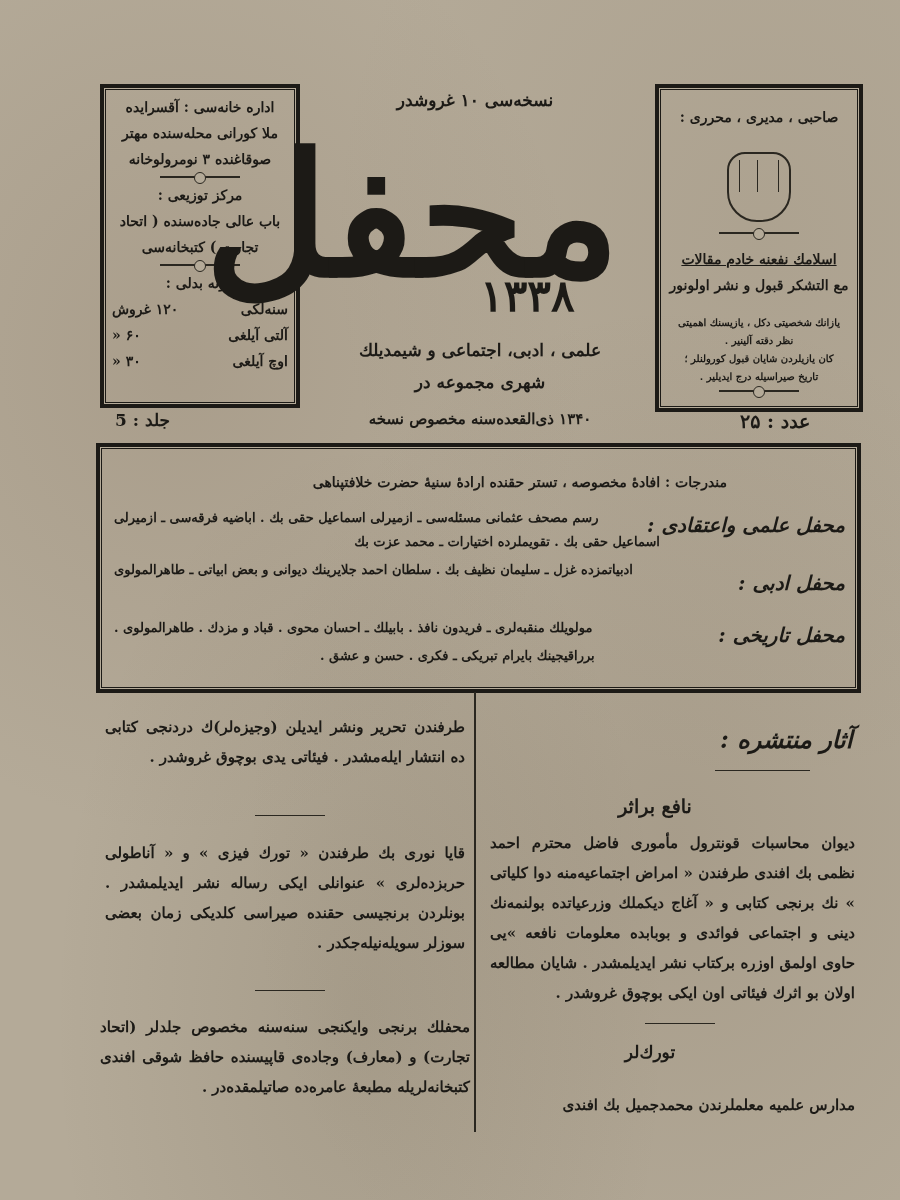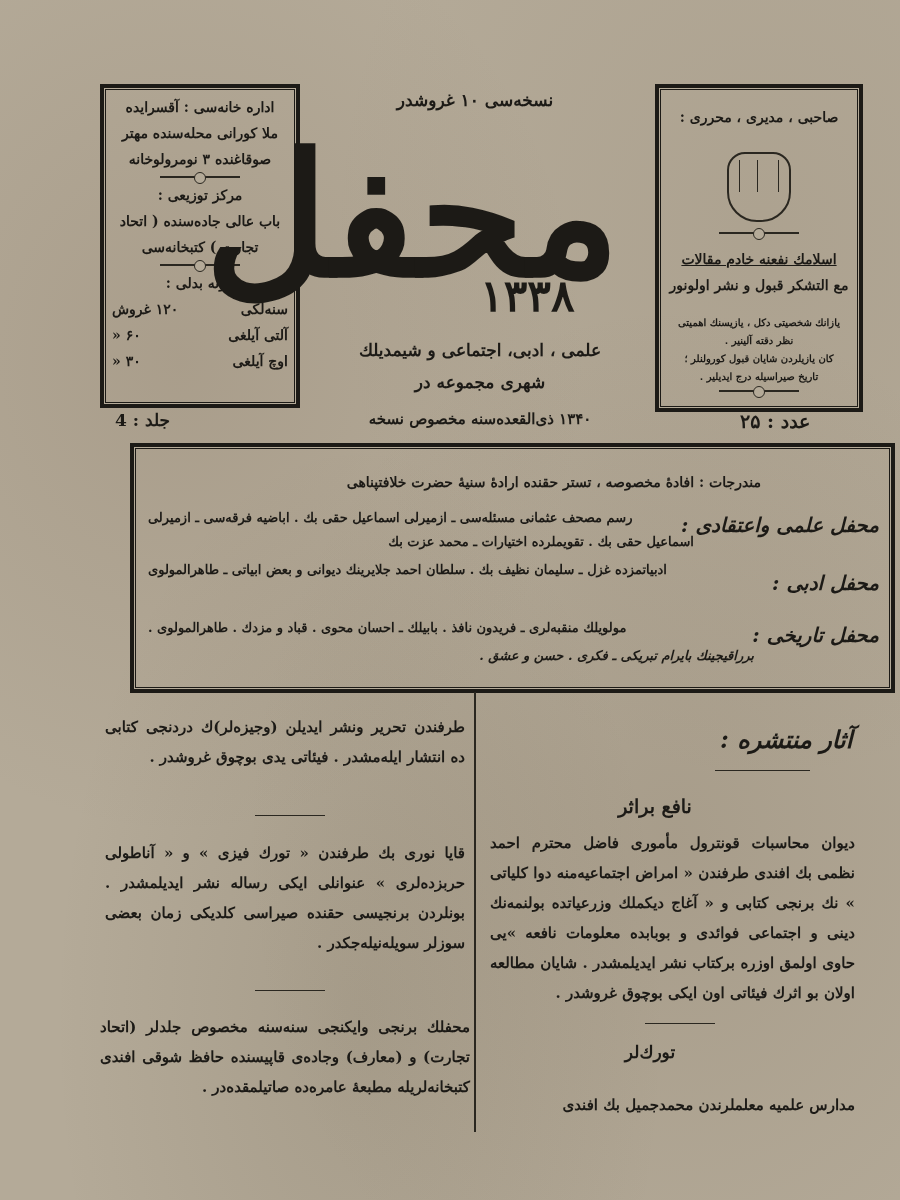--- a/index.html
+++ b/index.html
@@ -57,53 +57,53 @@
     </div>
   </div>
 </div>
 
 <div class="abs rtl" style="left:340px; top:90px; width:270px; font-size:17px; font-weight:bold;">نسخه‌سی ۱۰ غروشدر</div>
 <div class="abs rtl title" style="left:330px; top:130px; width:290px;">محفل</div>
 <div class="abs" style="left:480px; top:270px; font-size:44px; font-weight:bold; direction:rtl;">۱۳۳۸</div>
 <div class="abs rtl" style="left:330px; top:340px; width:300px; font-size:17px; font-weight:bold;">علمی ، ادبی، اجتماعی و شیمدیلك</div>
 <div class="abs rtl" style="left:330px; top:372px; width:300px; font-size:17px; font-weight:bold;">شهری مجموعه در</div>
 <div class="abs rtl" style="left:330px; top:410px; width:300px; font-size:15px; font-weight:bold;">۱۳۴۰ ذی‌القعده‌سنه مخصوص نسخه</div>
-<div class="abs" style="left:115px; top:410px; font-size:17px; font-weight:bold; direction:rtl;">جلد : 4</div>
+<div class="abs" style="left:115px; top:410px; font-size:17px; font-weight:bold; direction:rtl;">جلد : 5</div>
 <div class="abs" style="left:740px; top:410px; font-size:19px; font-weight:bold; direction:rtl;">عدد : ۲۵</div>
 
 <div class="box" style="left:655px; top:84px; width:200px; height:320px;">
   <div class="rtl" style="padding:16px 6px 0 6px;">
     <div class="txt">صاحبی ، مدیری ، محرری :</div>
     <div class="seal" style="margin:22px auto 10px auto;"></div>
     <span class="orn"></span>
     <div class="txt" style="font-size:14px; margin-top:12px;text-decoration:underline;">اسلامك نفعنه خادم مقالات</div>
     <div class="txt" style="font-size:14px;">مع التشکر قبول و نشر اولونور</div>
     <div style="font-size:10px; line-height:18px; font-weight:bold; margin-top:16px;">
       <div>یازانك شخصیتی دکل ، یازیسنك اهمیتی</div>
       <div>نظر دقته آلینیر .</div>
       <div>کان یازیلردن شایان قبول کورولنلر ؛</div>
       <div>تاریخ صیراسیله درج ایدیلیر .</div>
     </div>
     <span class="orn"></span>
   </div>
 </div>
 
-<div class="box" style="left:96px; top:443px; width:757px; height:242px;margin-left:34px;">
+<div class="box" style="left:96px; top:443px; width:757px; height:242px;">
   <div class="abs rtl contents-line" style="right:130px; top:24px; font-size:14px;">مندرجات : افادهٔ مخصوصه ، تستر حقنده ارادهٔ سنیهٔ حضرت خلافتپناهی</div>
 
   <div class="abs section-label" style="right:12px; top:66px; direction:rtl;">محفل علمی واعتقادی :</div>
   <div class="abs contents-line" style="left:14px; top:60px; direction:rtl; width:535px; text-align:left;">رسم مصحف عثمانی مسئله‌سی ـ ازمیرلی اسماعیل حقی بك . اباضیه فرقه‌سی ـ ازمیرلی</div>
   <div class="abs contents-line" style="left:200px; top:84px; direction:rtl; width:360px; text-align:right;">اسماعیل حقی بك . تقویملرده اختیارات ـ محمد عزت بك</div>
 
   <div class="abs section-label" style="right:12px; top:124px; direction:rtl;">محفل ادبی :</div>
   <div class="abs contents-line" style="left:14px; top:112px; direction:rtl; width:620px; text-align:left;">ادبیاتمزده غزل ـ سلیمان نظیف بك . سلطان احمد جلایرینك دیوانی و بعض ابیاتی ـ طاهرالمولوی</div>
 
   <div class="abs section-label" style="right:12px; top:176px; direction:rtl;">محفل تاریخی :</div>
   <div class="abs contents-line" style="left:14px; top:170px; direction:rtl; width:600px; text-align:left;">مولویلك منقبه‌لری ـ فریدون نافذ . بابیلك ـ احسان محوی . قباد و مزدك . طاهرالمولوی .</div>
-  <div class="abs contents-line" style="left:220px; top:198px; direction:rtl; width:400px; text-align:right;font-style:italic;">برراقیجینك بایرام تبریکی ـ فکری . حسن و عشق .</div>
+  <div class="abs contents-line" style="left:220px; top:198px; direction:rtl; width:400px; text-align:left;">برراقیجینك بایرام تبریکی ـ فکری . حسن و عشق .</div>
 </div>
 
 <div class="abs" style="left:474px; top:692px; width:2px; height:440px; background:#2a2720;"></div>
 
 <div class="abs" style="left:720px; top:725px; font-size:24px; font-weight:bold; font-style:italic; direction:rtl;text-align:right;">آثار منتشره :</div>
 <div class="rule" style="left:715px; top:770px; width:95px;"></div>
 <div class="abs rtl" style="left:580px; top:795px; width:150px; font-size:19px; font-weight:bold;">نافع براثر</div>
 <div class="abs col-text" style="left:490px; top:828px; width:365px;">دیوان محاسبات قونترول مأموری فاضل محترم احمد نظمی بك افندی طرفندن « امراض اجتماعیه‌منه دوا کلیاتی » نك برنجی کتابی و « آغاج دیکملك وزرعیاتده بولنمه‌نك دینی و اجتماعی فوائدی و بوبابده معلومات نافعه »یی حاوی اولمق اوزره برکتاب نشر ایدیلمشدر . شایان مطالعه اولان بو اثرك فیئاتی اون ایکی بوچوق غروشدر .</div>
 <div class="rule" style="left:645px; top:1023px; width:70px;"></div>
 <div class="abs rtl" style="left:600px; top:1042px; width:100px; font-size:17px; font-weight:bold;">تورك‌لر</div>

